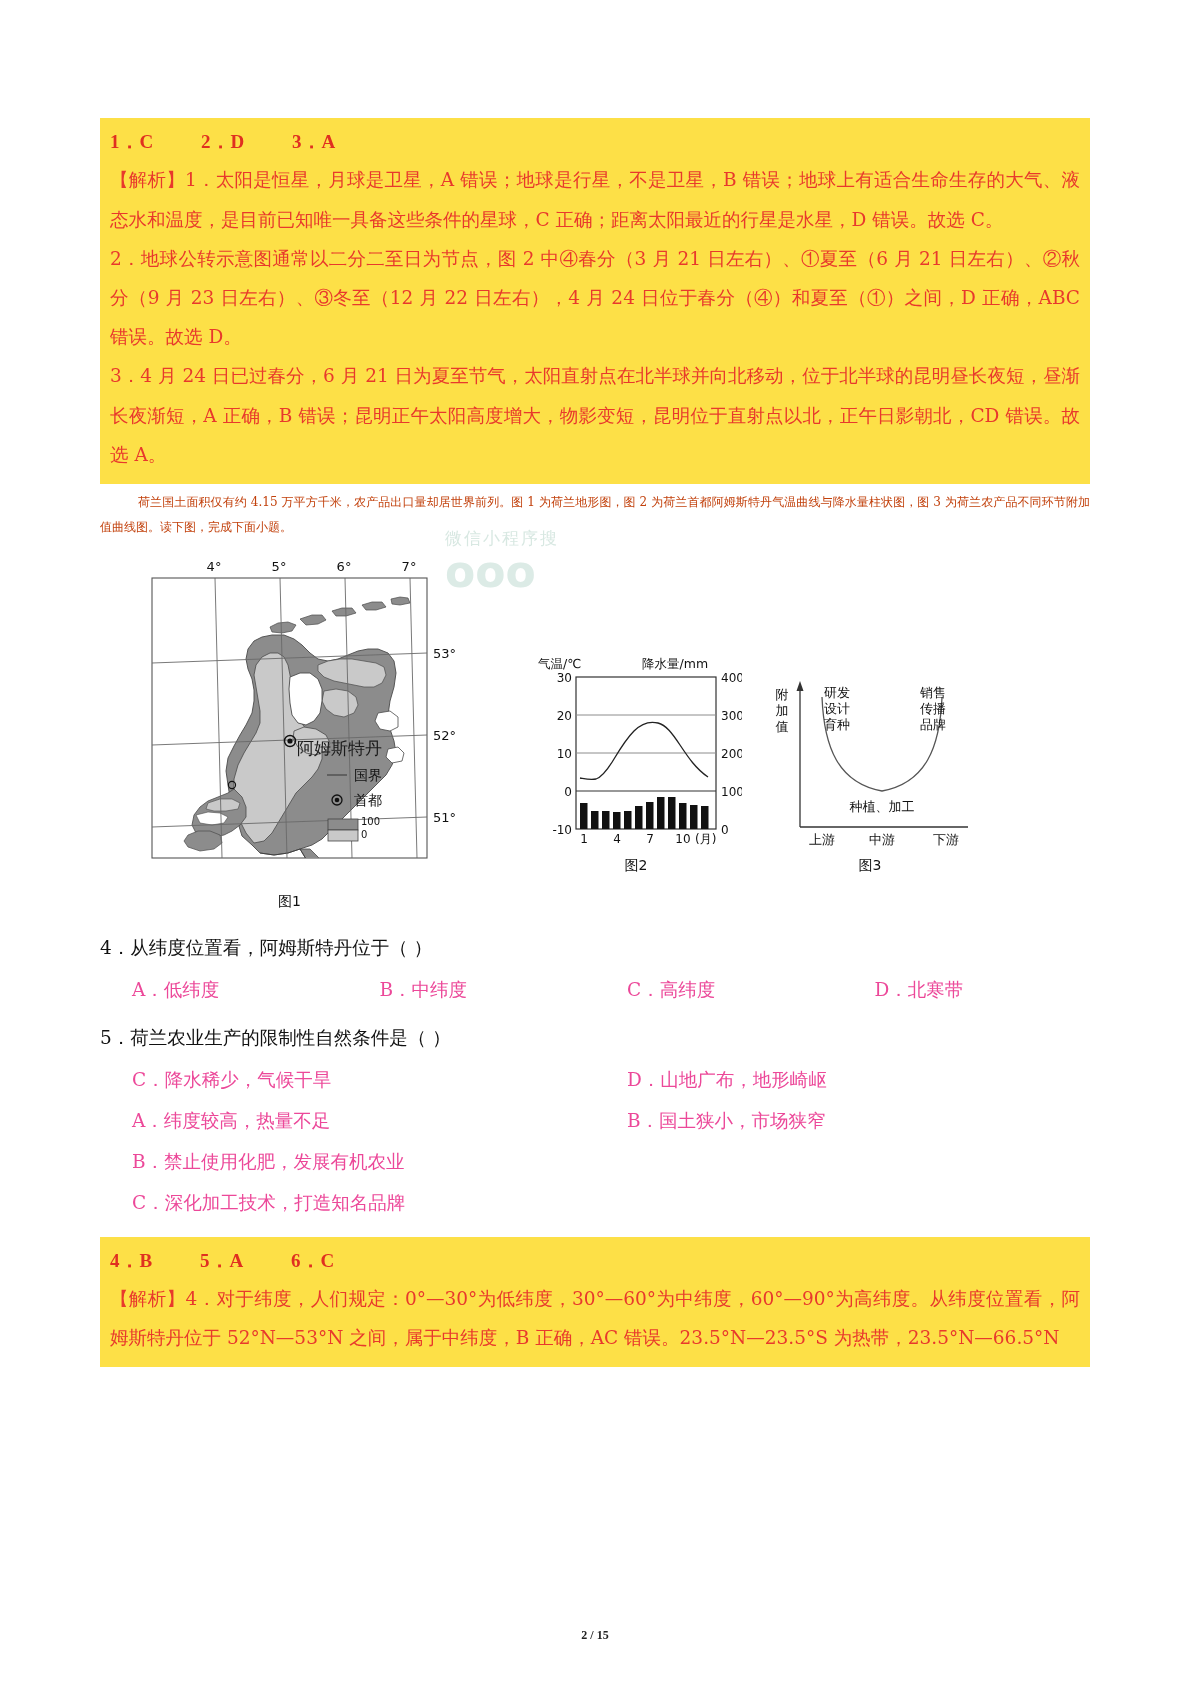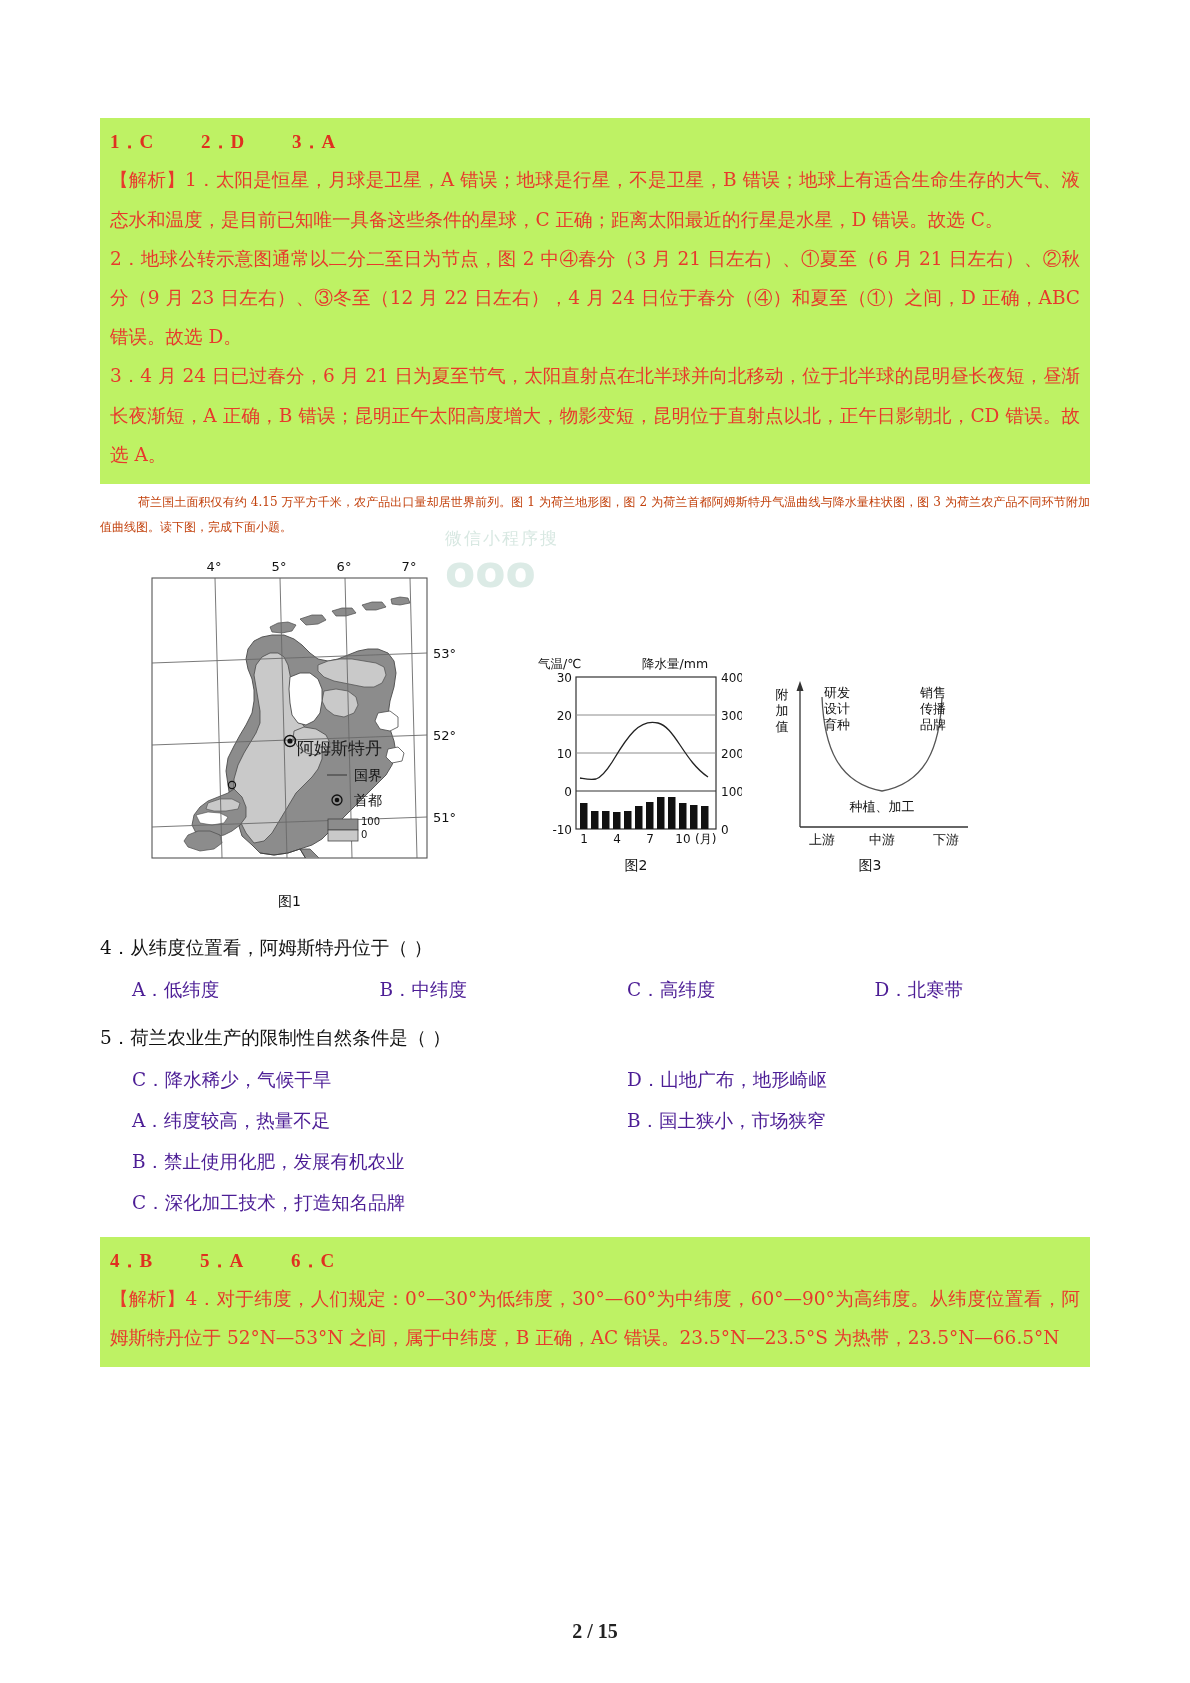--- a/index.html
+++ b/index.html
@@ -16,21 +16,21 @@
     box-sizing:border-box;
     padding:0;
   }
   .content{
     position:absolute;
     left:100px;top:118px;
     width:990px;
   }
   
   .shaded{
-    background:#bef264;
+    background:#fde047;
     padding:8px 10px 10px 10px;
     box-sizing:border-box;
   }
   .ans-line{
     color:#e03020;
     font-size:19px;
     font-weight:bold;
     letter-spacing:0.5px;
     line-height:1.7;
     margin:0 0 2px 0;
@@ -62,21 +62,21 @@
     color:#111;
     font-size:18.5px;
     line-height:2.0;
     margin:12px 0 0 0;
     font-family:"DejaVu Serif","Liberation Serif",serif;
   }
   .opts{
     display:flex;
     margin:6px 0 0 0;
     font-size:18.5px;
-    color:#4c1d95;
+    color:#ec4899;
     font-family:"DejaVu Serif","Liberation Serif",serif;
     line-height:1.9;
   }
   .opts.cols4 > div{width:25%;box-sizing:border-box;padding-left:32px;}
   .opts.cols2 > div{width:50%;box-sizing:border-box;padding-left:32px;}
   
   .figures{
     position:relative;
     height:372px;
     margin-top:4px;
@@ -105,21 +105,21 @@
     color:#dcebe6;
   }
   .fig1{position:absolute;left:42px;top:8px;}
   .fig2{position:absolute;left:430px;top:110px;}
   .fig3{position:absolute;left:660px;top:110px;}
   
   .footer{
     position:absolute;
     left:0;right:0;bottom:40px;
     text-align:center;
-    font-size:20px;
+    font-size:12px;
     font-weight:bold;
     color:#222;
     font-family:"Liberation Serif","DejaVu Serif",serif;
   }
   svg{display:block;}
   text{font-family:"DejaVu Sans","Liberation Sans",sans-serif;}
 </style>
 </head>
 <body>
 

